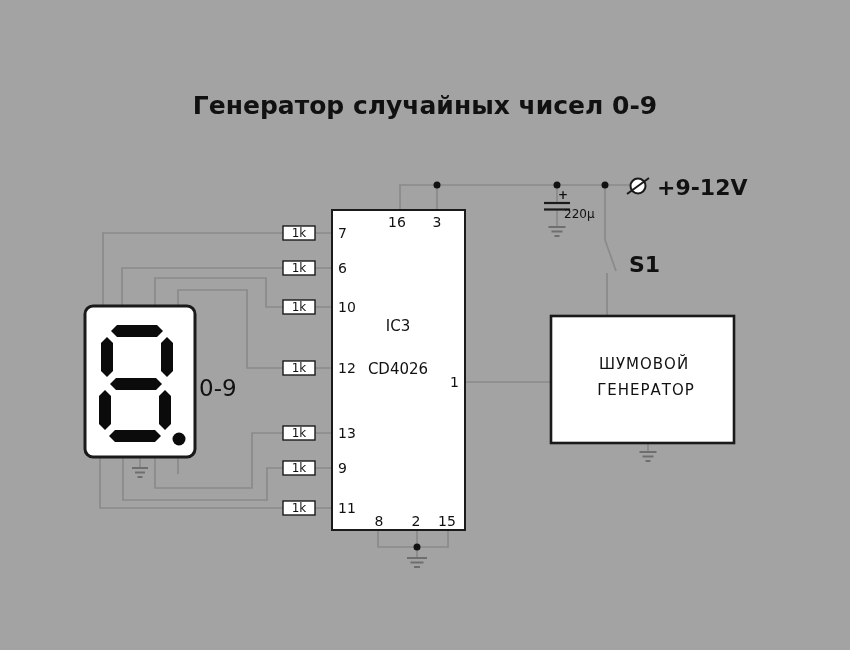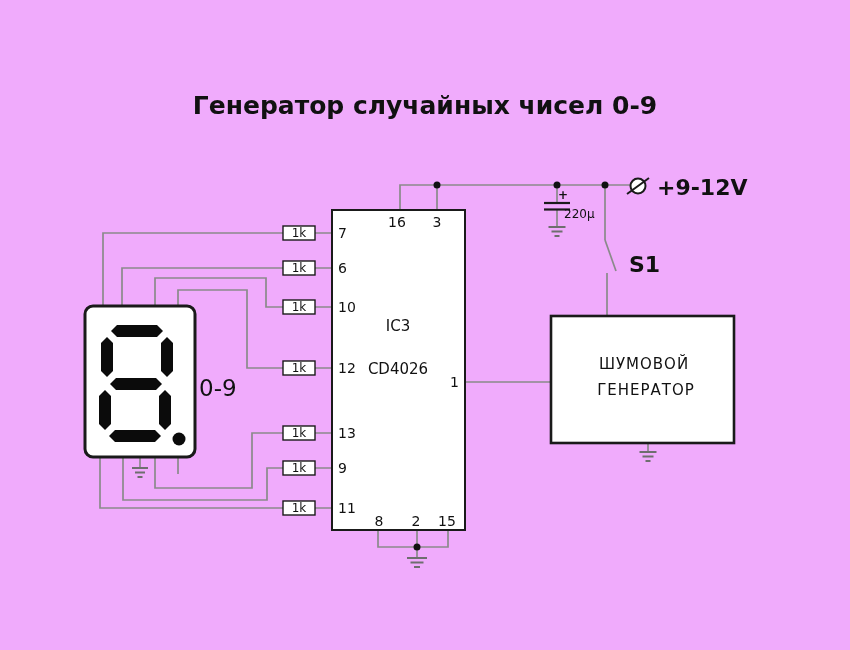--- a/index.html
+++ b/index.html
@@ -1,16 +1,16 @@
 <!DOCTYPE html>
 <html><head>
 <meta charset="utf-8">
 <style>
   html,body{margin:0;padding:0;background:#ffffff;}
-  .page{position:relative;width:850px;height:650px;background:#f0abfc;overflow:hidden;
+  .page{position:relative;width:850px;height:650px;background:#a3a3a3;overflow:hidden;
         font-family:"DejaVu Sans","Liberation Sans",sans-serif;}
   svg{display:block;}
   text{fill:#111111;font-family:"DejaVu Sans","Liberation Sans",sans-serif;}
   .title-text{font-size:25px;font-weight:bold;}
   .big-label{font-size:22px;font-weight:bold;}
   .pin-num{font-size:14px;}
   .ic-label{font-size:15px;}
   .small-label{font-size:12px;}
   .range-label{font-size:23px;}
   .box-label{font-size:15px;letter-spacing:1px;}

